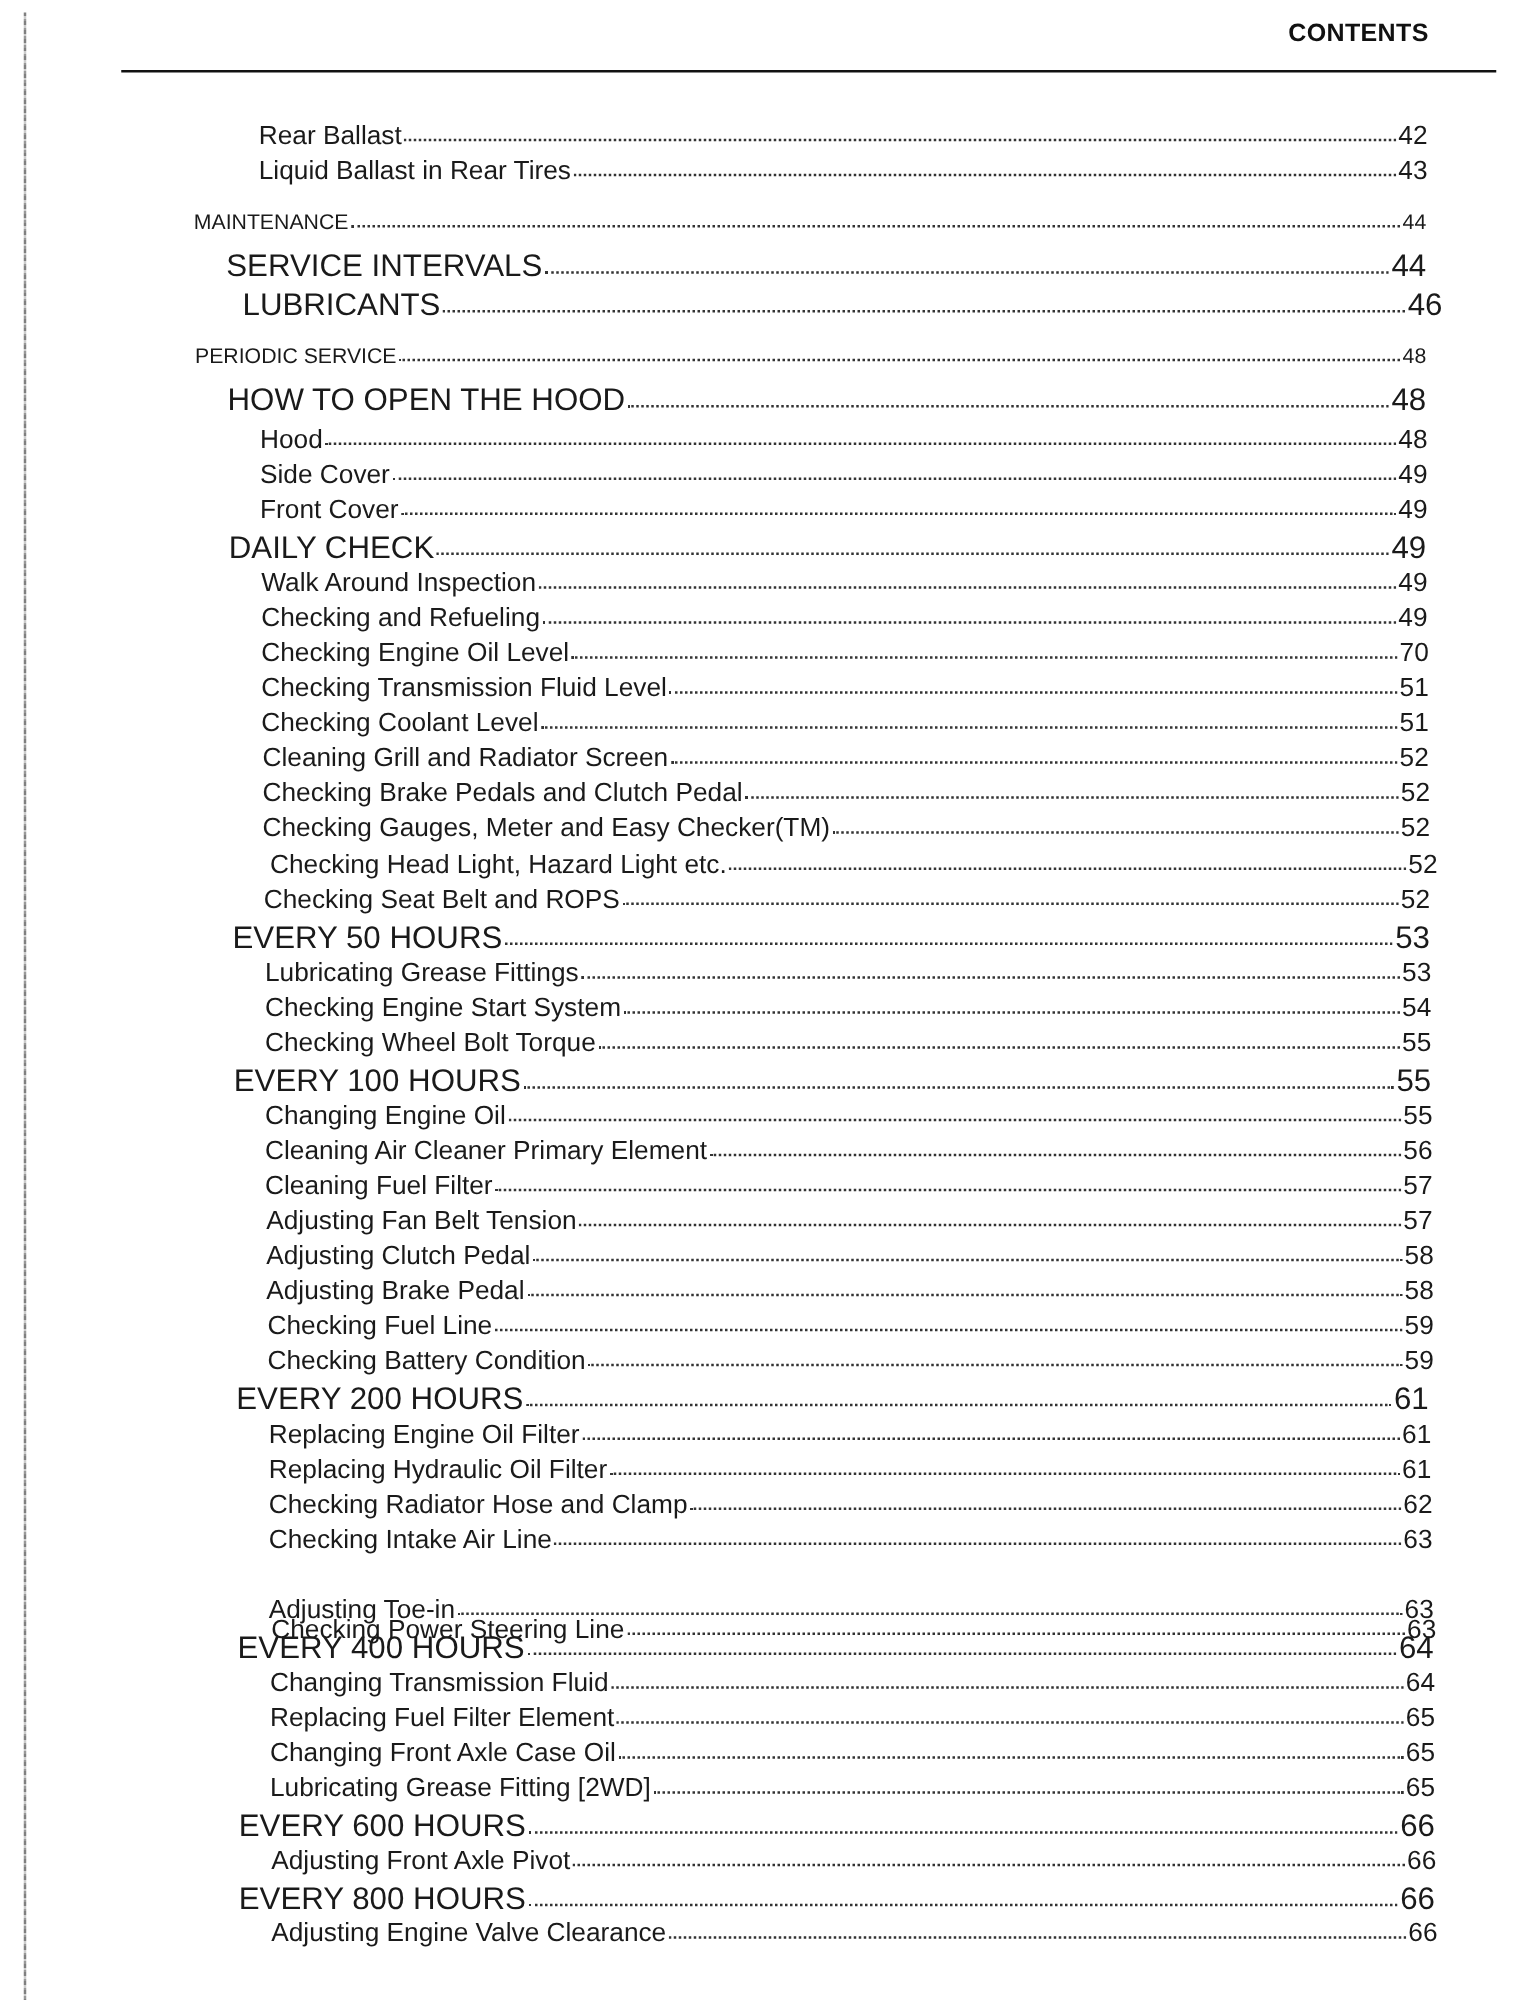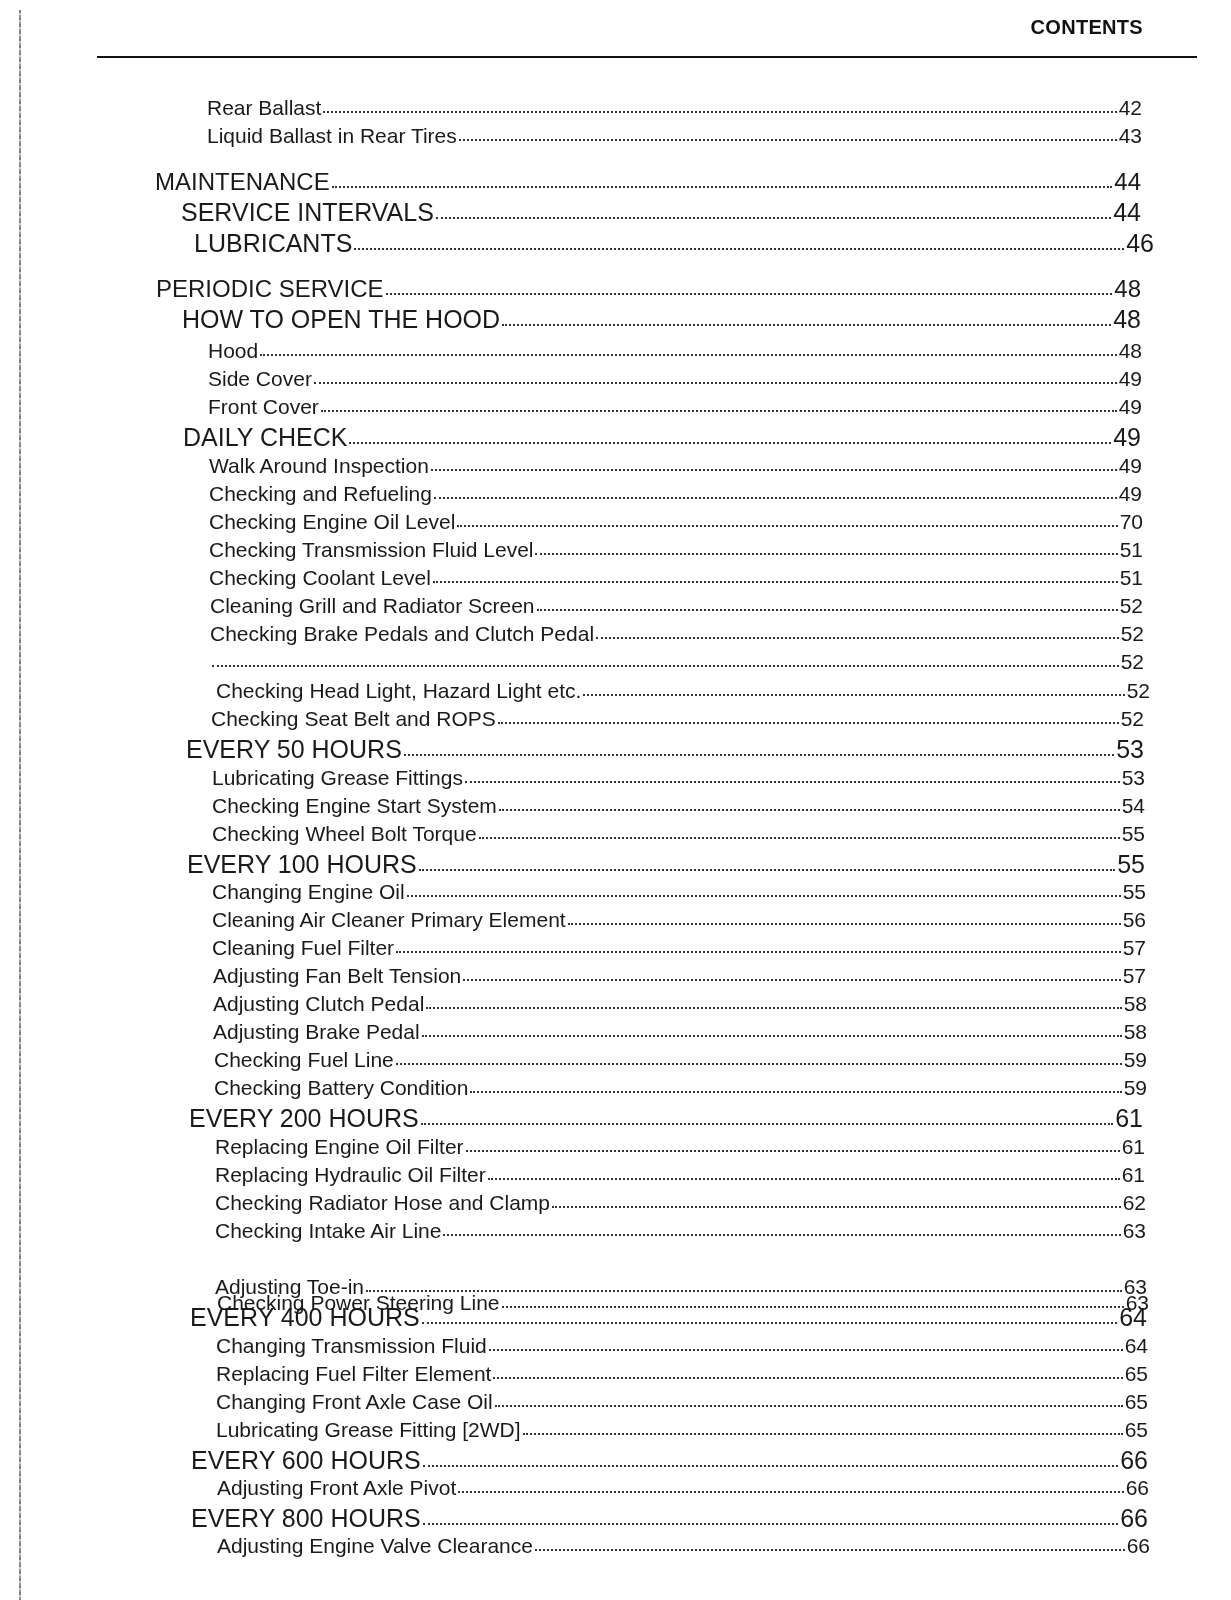--- a/index.html
+++ b/index.html
@@ -67,21 +67,21 @@
     content: "";
     position: absolute;
     left: 0;
     right: 0;
     bottom: 0.08em;
     border-bottom: 2px dotted #333;
   }
   .toc-row .page {
     flex: 0 0 auto;
   }
-  .lvl-1 { font-size: 24px; }
+  .lvl-1 { font-size: 17px; }
   .lvl-2 { font-size: 25px; justify-content: flex-end; }
   .lvl-3 { font-size: 21px; }
 </style>
 </head>
 <body>
 
 <div class="binding-edge"></div>
 
 <div class="header-title">CONTENTS</div>
 <div class="header-rule"></div>
@@ -171,20 +171,21 @@
       <span class="label">Cleaning Grill and Radiator Screen</span>
       <span class="leader"></span>
       <span class="page">52</span>
     </div>
     <div class="toc-row lvl-3" style="left: 210px; top: 620px; width: 934px;">
       <span class="label">Checking Brake Pedals and Clutch Pedal</span>
       <span class="leader"></span>
       <span class="page">52</span>
     </div>
     <div class="toc-row lvl-3" style="left: 210px; top: 648px; width: 934px;">
+      <span class="label">Checking Gauges, Meter and Easy Checker(TM)</span>
       <span class="leader"></span>
       <span class="page">52</span>
     </div>
     <div class="toc-row lvl-3" style="left: 216px; top: 677px; width: 934px;">
       <span class="label">Checking Head Light, Hazard Light etc.</span>
       <span class="leader"></span>
       <span class="page">52</span>
     </div>
     <div class="toc-row lvl-3" style="left: 211px; top: 705px; width: 933px;">
       <span class="label">Checking Seat Belt and ROPS</span>

